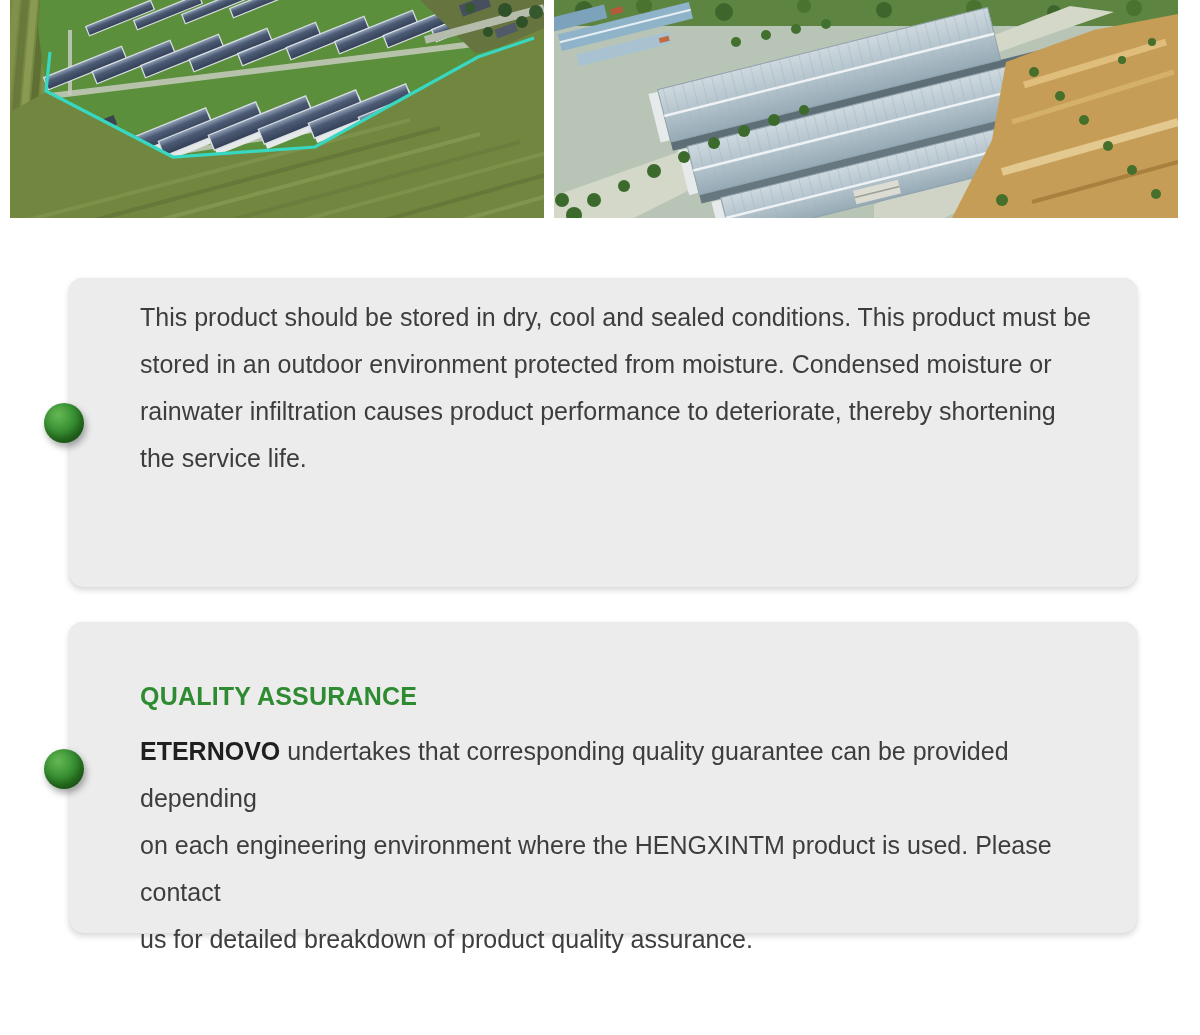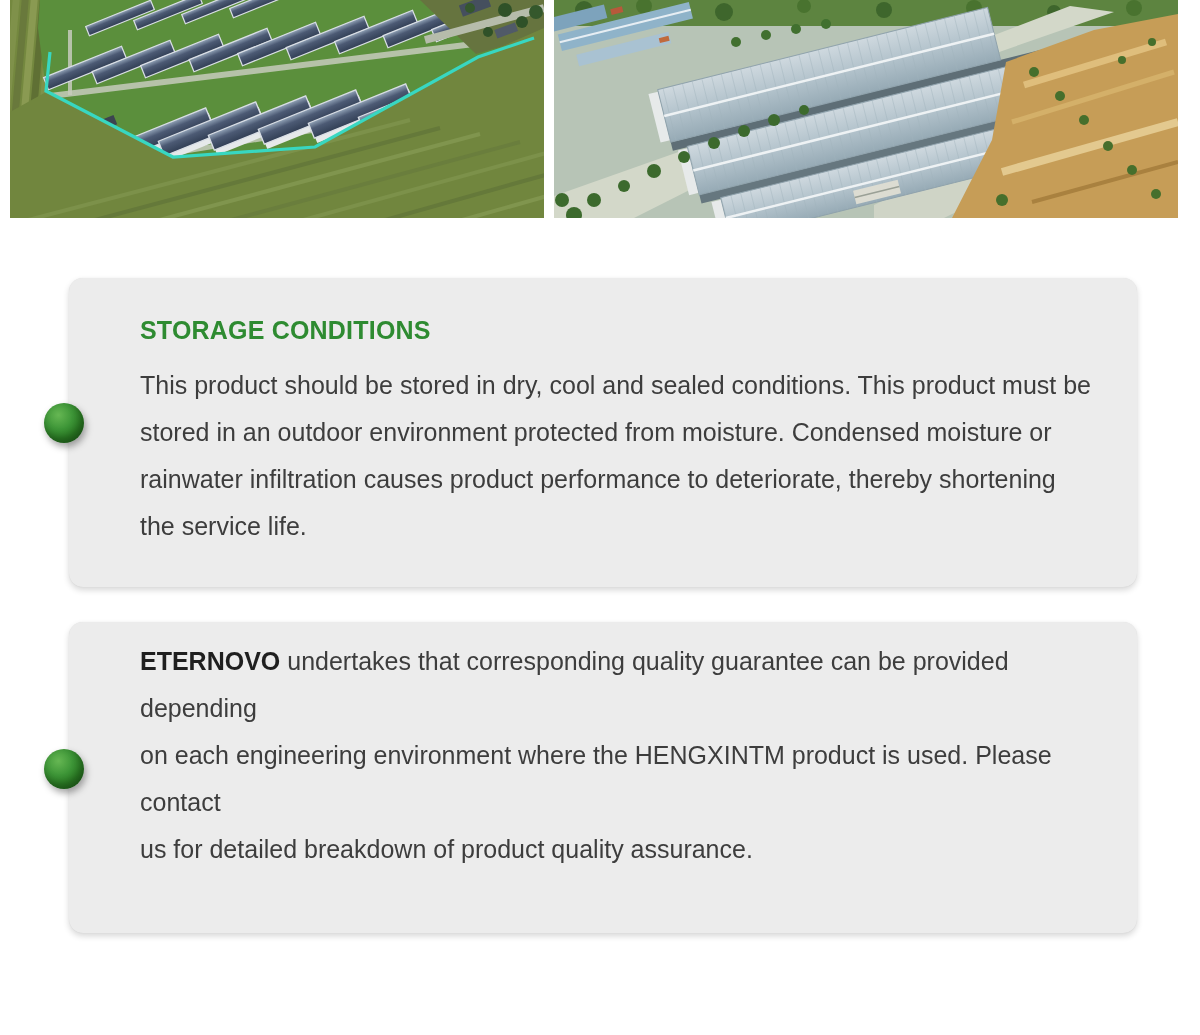--- a/index.html
+++ b/index.html
@@ -254,27 +254,27 @@
               <circle cx="568" cy="60" r="4"></circle>
             <circle cx="448" cy="200" r="6"></circle>
           </g>
         </g>
       </svg>
     </div>
   </div>
 
   <section class="card card-1">
     <span class="bullet"></span>
-    <h2 class="card-title">STORAGE CONDITIONS</h2>
     <p class="card-body">This product should be stored in dry, cool and sealed conditions. This product must be
 stored in an outdoor environment protected from moisture. Condensed moisture or
 rainwater infiltration causes product performance to deteriorate, thereby shortening
 the service life.</p>
   </section>
 
   <section class="card card-2">
     <span class="bullet"></span>
+    <h2 class="card-title">QUALITY ASSURANCE</h2>
     <p class="card-body"><strong class="brand">ETERNOVO</strong><span> undertakes that corresponding quality guarantee can be provided depending
 on each engineering environment where the HENGXINTM product is used. Please contact
 us for detailed breakdown of product quality assurance.</span></p>
   </section>
 
 </div>
 
 </body></html>

